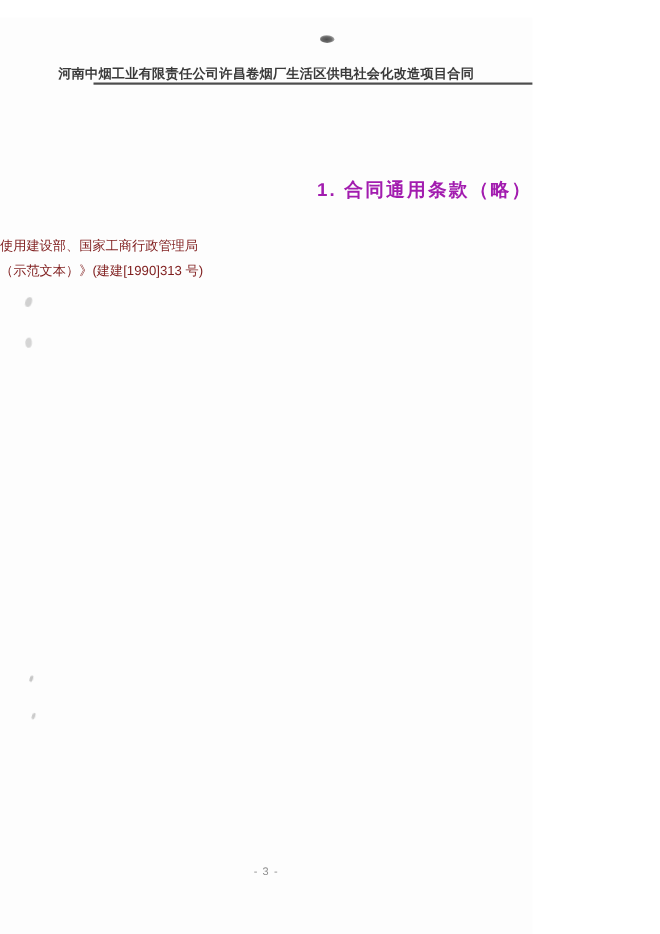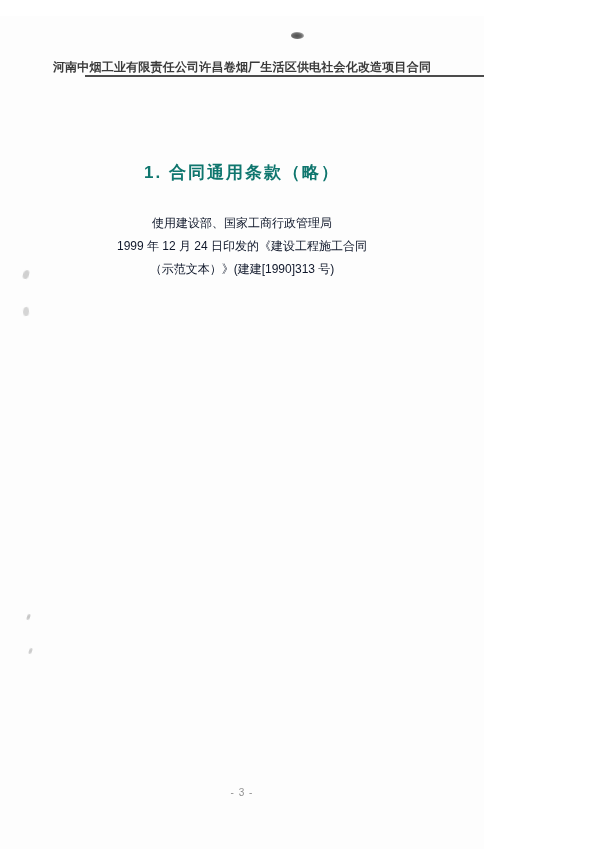--- a/index.html
+++ b/index.html
@@ -46,35 +46,35 @@
     width: 425px;
     height: 2px;
     background: #4c4c4c;
   }
   .title {
     position: absolute;
     top: 145px;
     left: 0;
     width: 100%;
     margin: 0;
-    text-align: center;
+    text-align: right;
     font-size: 17px;
     font-weight: bold;
     letter-spacing: 2px;
-    color: #0f766e;
+    color: #a21caf;
     white-space: nowrap;
   }
   .body-block {
     position: absolute;
     top: 196px;
     left: 0;
     width: 100%;
-    text-align: center;
+    text-align: left;
     font-size: 12px;
-    color: #0f172a;
+    color: #7f1d1d;
     line-height: 23px;
     font-weight: 500;
   }
   .page-number {
     position: absolute;
     top: 771px;
     left: 0;
     width: 100%;
     text-align: center;
     font-size: 10px;
@@ -100,21 +100,20 @@
 
   <div class="top-mark"></div>
 
   <div class="header-text">河南中烟工业有限责任公司许昌卷烟厂生活区供电社会化改造项目合同</div>
   <div class="header-rule"></div>
 
   <h1 class="title">1. 合同通用条款（略）</h1>
 
   <div class="body-block">
     <div class="body-line">使用建设部、国家工商行政管理局</div>
-    <div class="body-line">1999 年 12 月 24 日印发的《建设工程施工合同</div>
     <div class="body-line">（示范文本）》(建建[1990]313 号)</div>
   </div>
 
   <div class="speck s1"></div>
   <div class="speck s2"></div>
   <div class="speck s3"></div>
   <div class="speck s4"></div>
 
   <div class="page-number">- 3 -</div>
 

